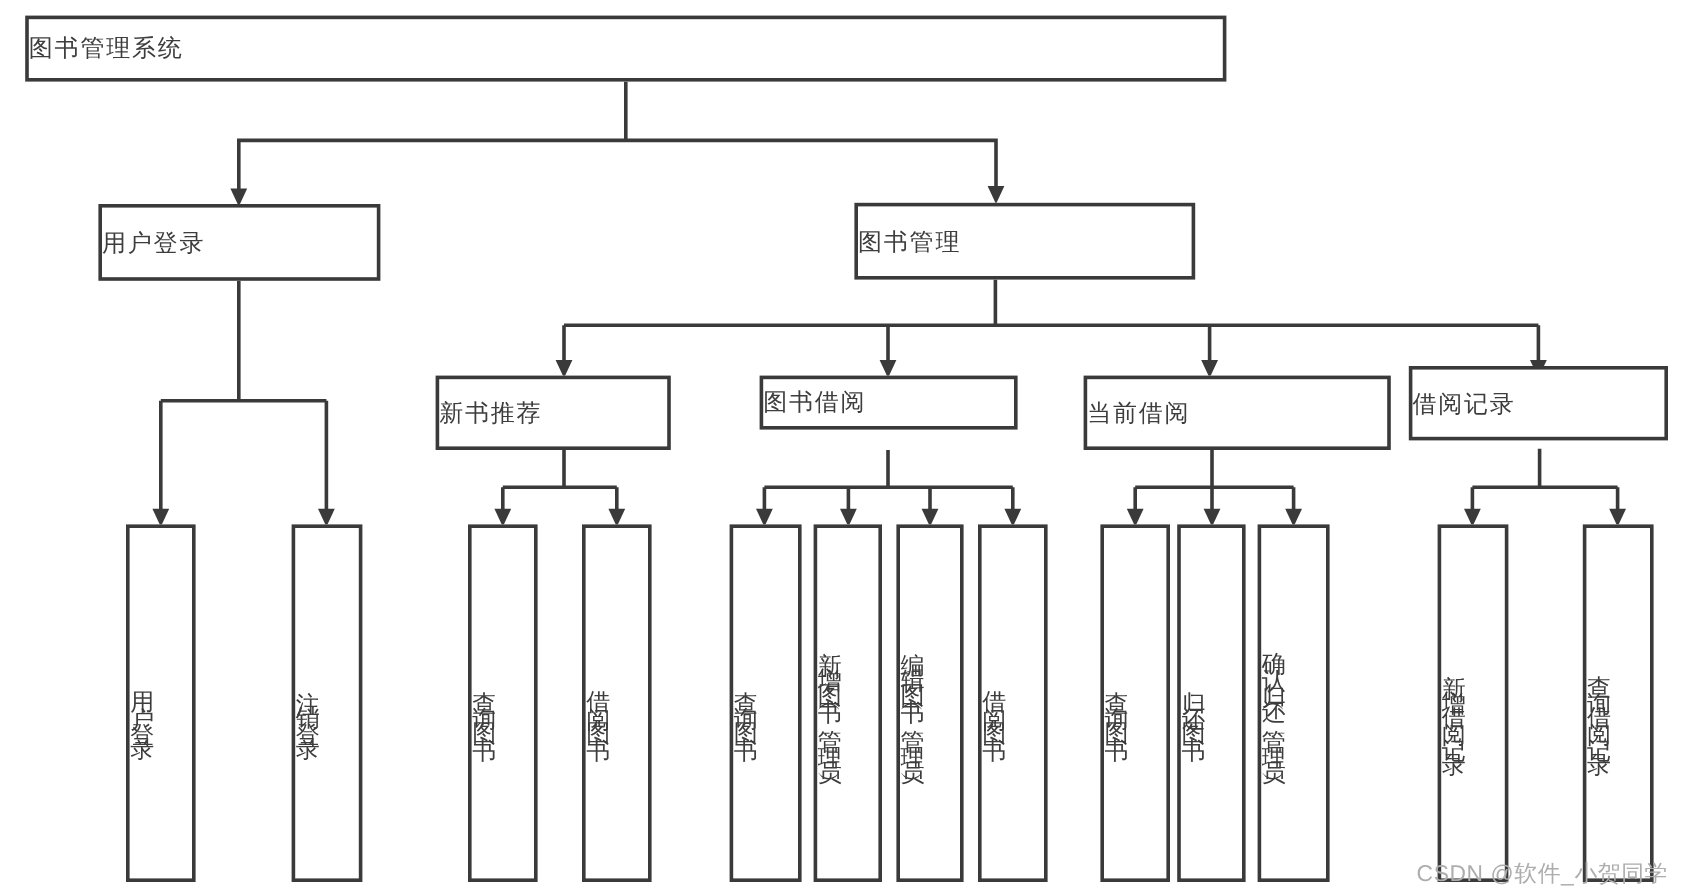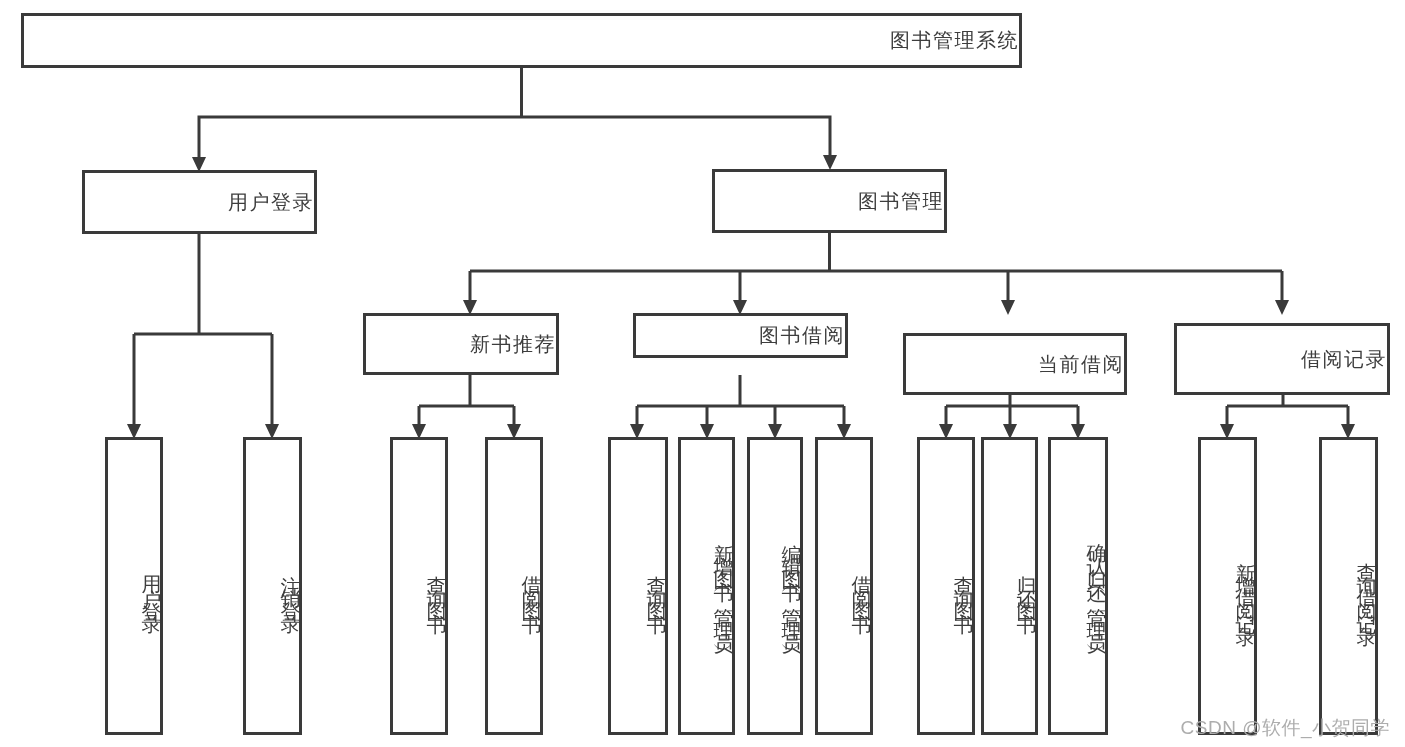--- a/index.html
+++ b/index.html
@@ -17,23 +17,22 @@
     overflow:hidden;
   }
   .connectors{position:absolute;left:0;top:0;width:1405px;height:747px;}
   .box{
     position:absolute;
     box-sizing:border-box;
     border:3px solid var(--line);
     background:var(--bg);
     display:flex;
     align-items:center;
-    justify-content:flex-end;
+    justify-content:flex-start;
     color:var(--text);
-    font-family:Liberation Mono, monospace;
   }
   .h-box span{
     font-size:20px;
     letter-spacing:1.5px;
     white-space:nowrap;
     color:var(--text);
   }
   .v-box span{
     writing-mode:vertical-lr;
     text-orientation:mixed;
@@ -98,34 +97,34 @@
     </g>
   </svg>
 
   <div class="box h-box" style="left:21px;top:13px;width:1001px;height:55px;">
     <span>图书管理系统</span>
   </div>
 
   <div class="box h-box" style="left:82px;top:170px;width:235px;height:64px;">
     <span>用户登录</span>
   </div>
-  <div class="box h-box" style="left:712px;top:169px;width:235px;height:64px;">
+  <div class="box h-box" style="left:712px;top:169px;width:284px;height:64px;">
     <span>图书管理</span>
   </div>
 
   <div class="box h-box" style="left:363px;top:313px;width:196px;height:62px;">
     <span>新书推荐</span>
   </div>
   <div class="box h-box" style="left:633px;top:313px;width:215px;height:45px;">
     <span>图书借阅</span>
   </div>
-  <div class="box h-box" style="left:903px;top:313px;width:224px;height:62px;margin-top:20px;">
+  <div class="box h-box" style="left:903px;top:313px;width:256px;height:62px;">
     <span>当前借阅</span>
   </div>
-  <div class="box h-box" style="left:1174px;top:323px;width:216px;height:72px;">
+  <div class="box h-box" style="left:1174px;top:305px;width:216px;height:62px;">
     <span>借阅记录</span>
   </div>
 
   <div class="box v-box" style="left:105px;top:437px;width:58px;height:298px;">
     <span>用户登录</span>
   </div>
   <div class="box v-box" style="left:243px;top:437px;width:59px;height:298px;">
     <span>注销登录</span>
   </div>
 

